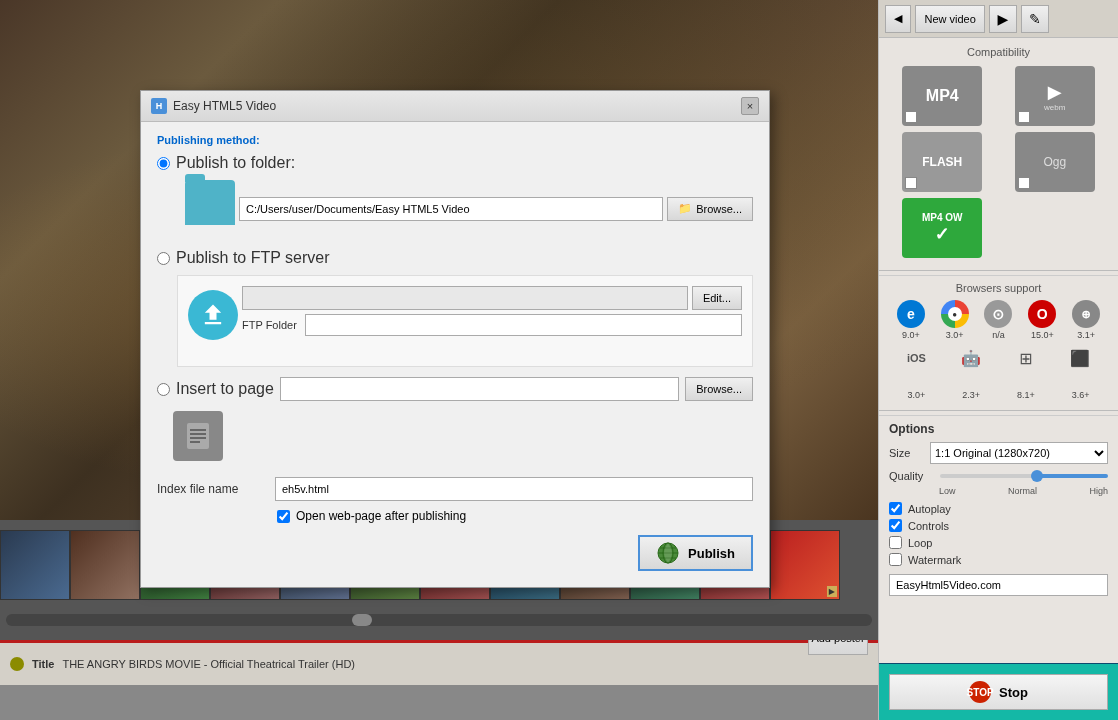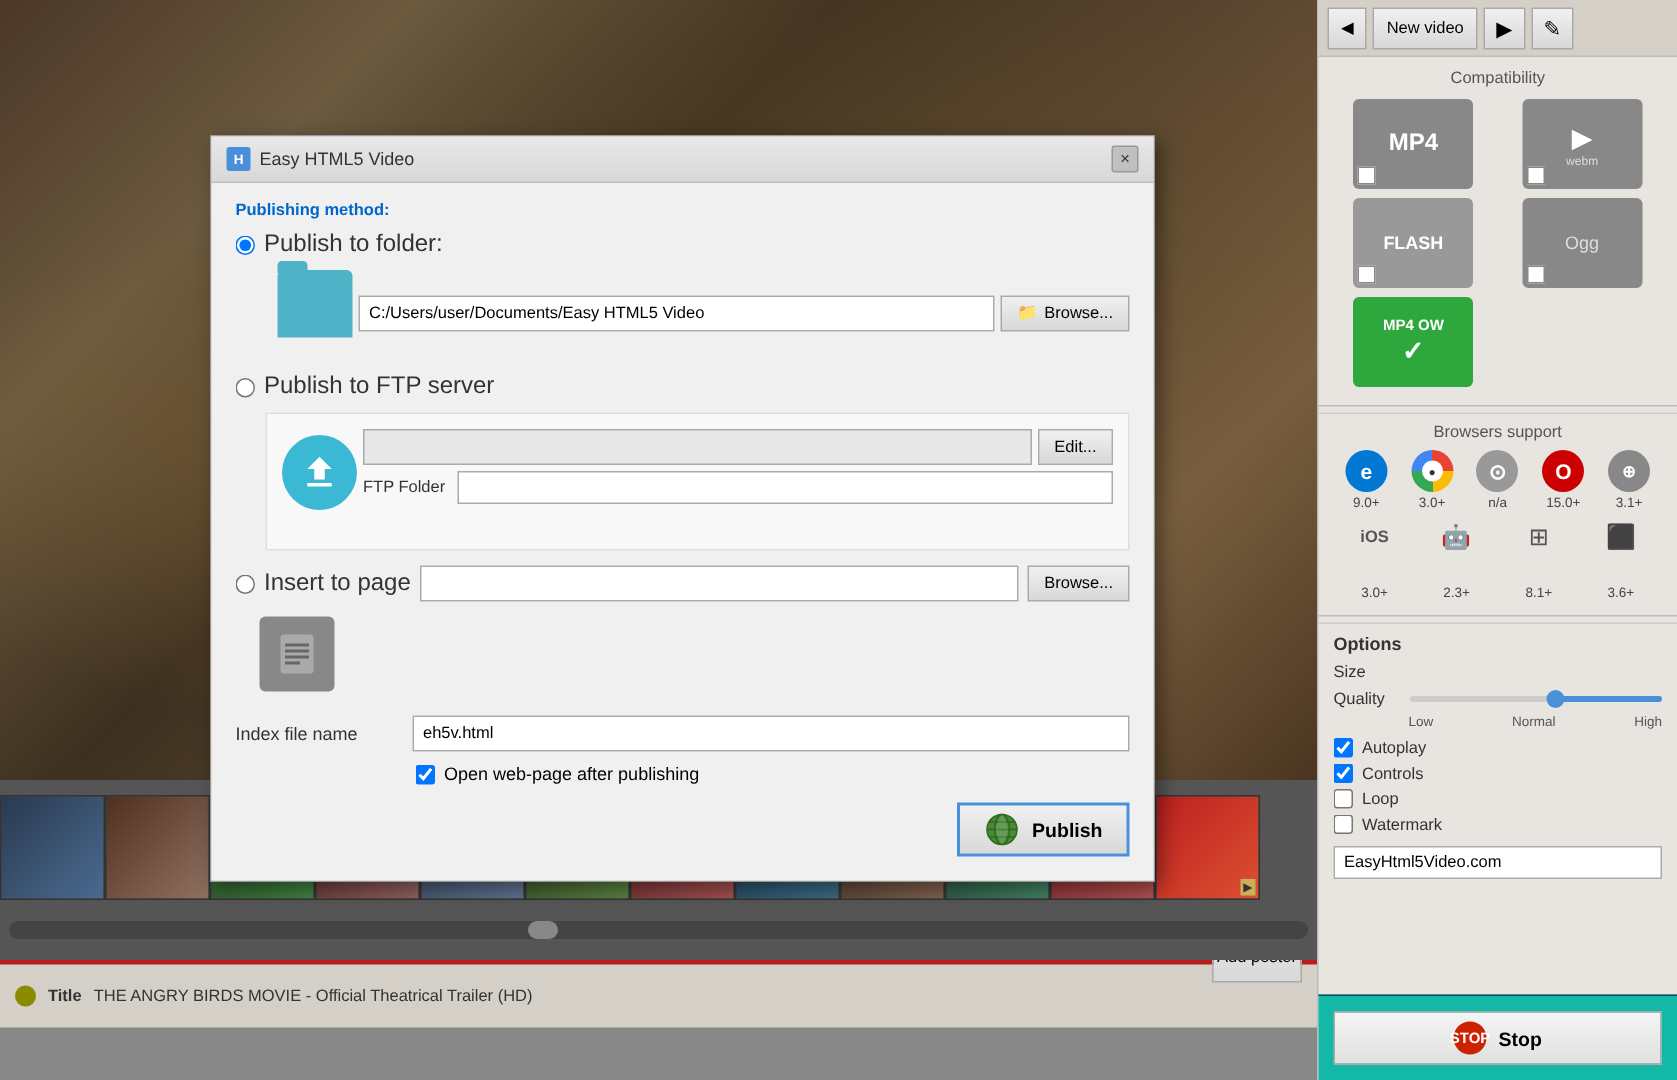--- a/index.html
+++ b/index.html
@@ -1099,20 +1099,23 @@
       </div>
     </div>
 
     <div class="divider"></div>
 
     <div class="options-section">
       <div class="options-title">Options</div>
 
       <div class="size-row">
         <span class="size-label">Size</span>
+        <select class="size-select">
+          <option>1:1  Original (1280x720)</option>
+        </select>
       </div>
 
       <div class="quality-row">
         <span class="quality-label">Quality</span>
         <div class="quality-slider">
           <div class="slider-thumb"></div>
         </div>
       </div>
       <div class="quality-labels">
         <span>Low</span>

